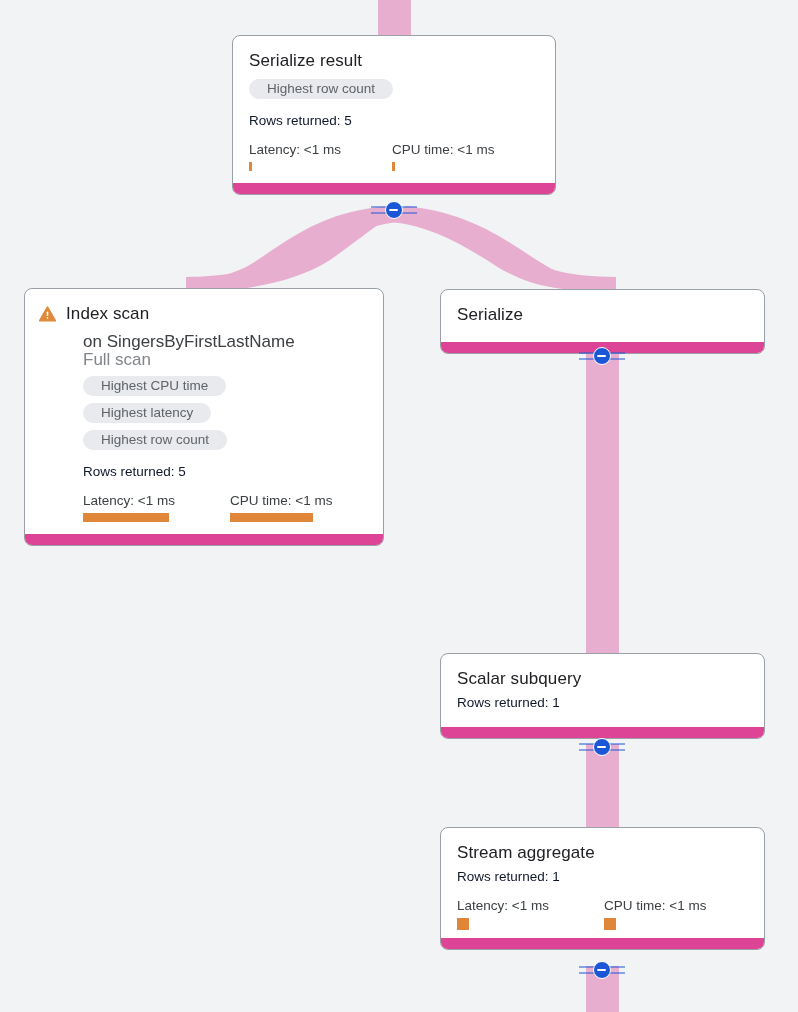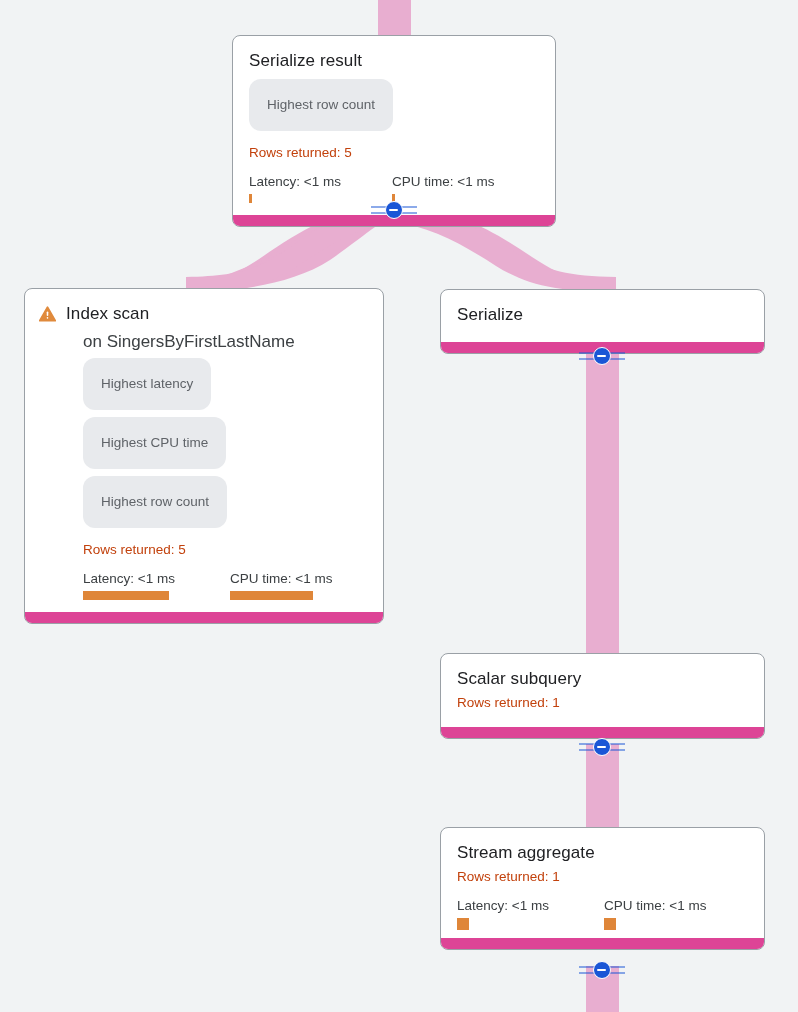--- a/index.html
+++ b/index.html
@@ -74,27 +74,27 @@
   .chips {
     margin-top: 7px;
   }
   .chip {
     display: inline-block;
     background: #e8eaed;
     color: #5f6368;
     border-radius: 12px;
     font-size: 13.5px;
     line-height: 16px;
-    padding: 18px 18px;
+    padding: 2px 18px;
     margin-bottom: 7px;
   }
   .rows-returned {
     font-size: 13.5px;
     line-height: 18px;
-    color: #c2410c;
+    color: #0f172a;
     margin-top: 6px;
   }
   .metrics {
     display: flex;
     margin-top: 11px;
   }
   .metric {
     box-sizing: border-box;
   }
   .metric-label {
@@ -259,23 +259,24 @@
           <svg width="17" height="16" viewBox="0 0 24 22">
             <path d="M12 1.5 L23 20.5 L1 20.5 Z" fill="#e08a3c" stroke="#e08a3c" stroke-width="2.5" stroke-linejoin="round"></path>
             <rect x="10.9" y="7.5" width="2.2" height="6.2" rx="1.1" fill="#ffffff"></rect>
             <rect x="10.9" y="15.2" width="2.2" height="2.4" rx="1.1" fill="#ffffff"></rect>
           </svg>
         </span>
         <div class="node-title">Index scan</div>
       </div>
       <div style="padding-left:44px;">
         <div class="node-sub">on SingersByFirstLastName</div>
+        <div class="node-sub muted">Full scan</div>
         <div class="chips">
+          <div><span class="chip">Highest CPU time</span></div>
           <div><span class="chip">Highest latency</span></div>
-          <div><span class="chip">Highest CPU time</span></div>
           <div><span class="chip">Highest row count</span></div>
         </div>
         <div class="rows-returned">Rows returned: 5</div>
         <div class="metrics">
           <div class="metric" style="width:147px;">
             <div class="metric-label">Latency: &lt;1 ms</div>
             <div class="metric-bar" style="width:86px;"></div>
           </div>
           <div class="metric">
             <div class="metric-label">CPU time: &lt;1 ms</div>

